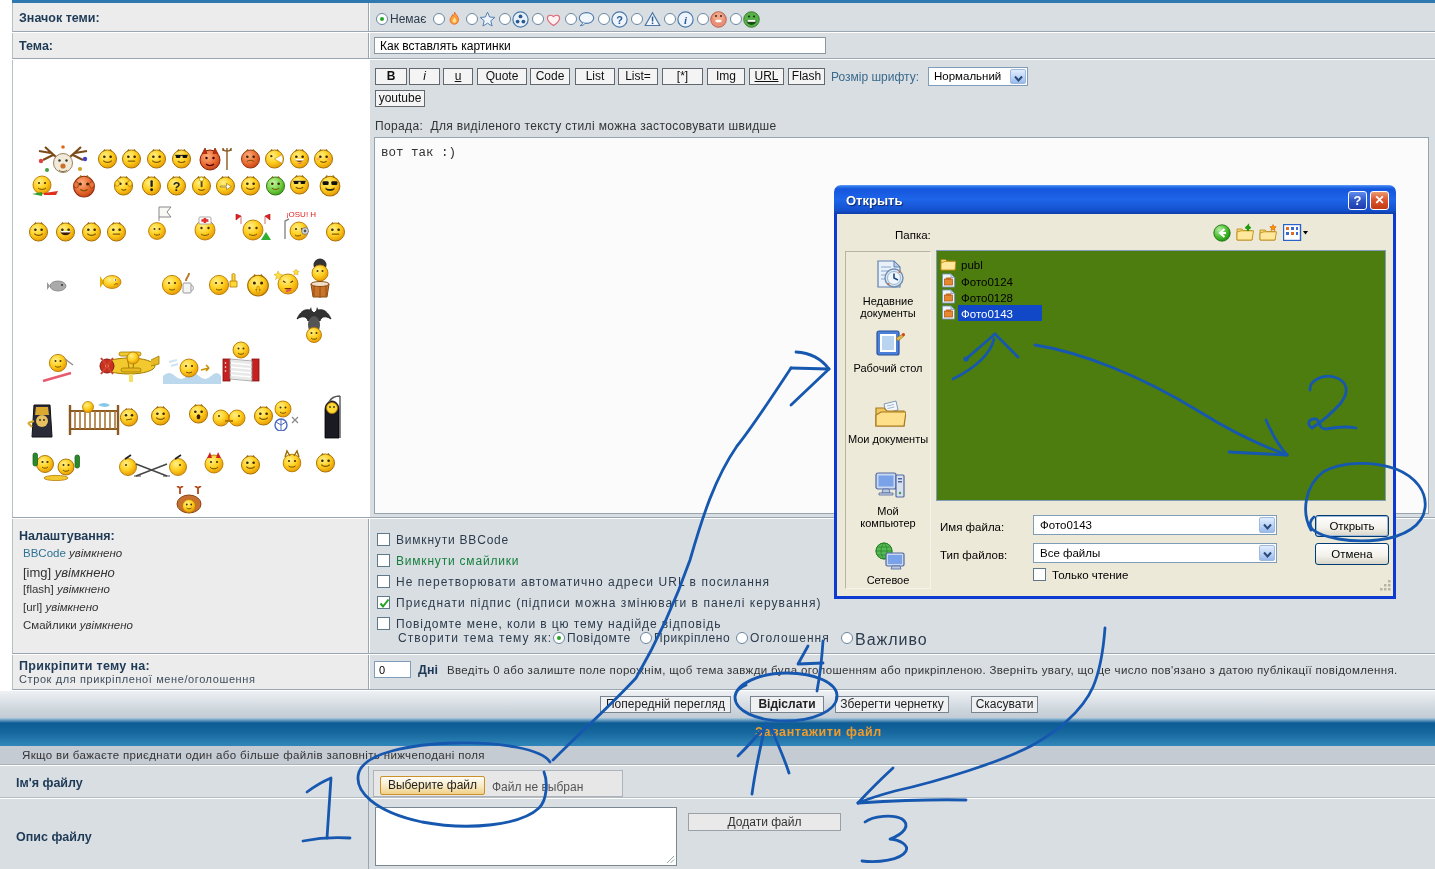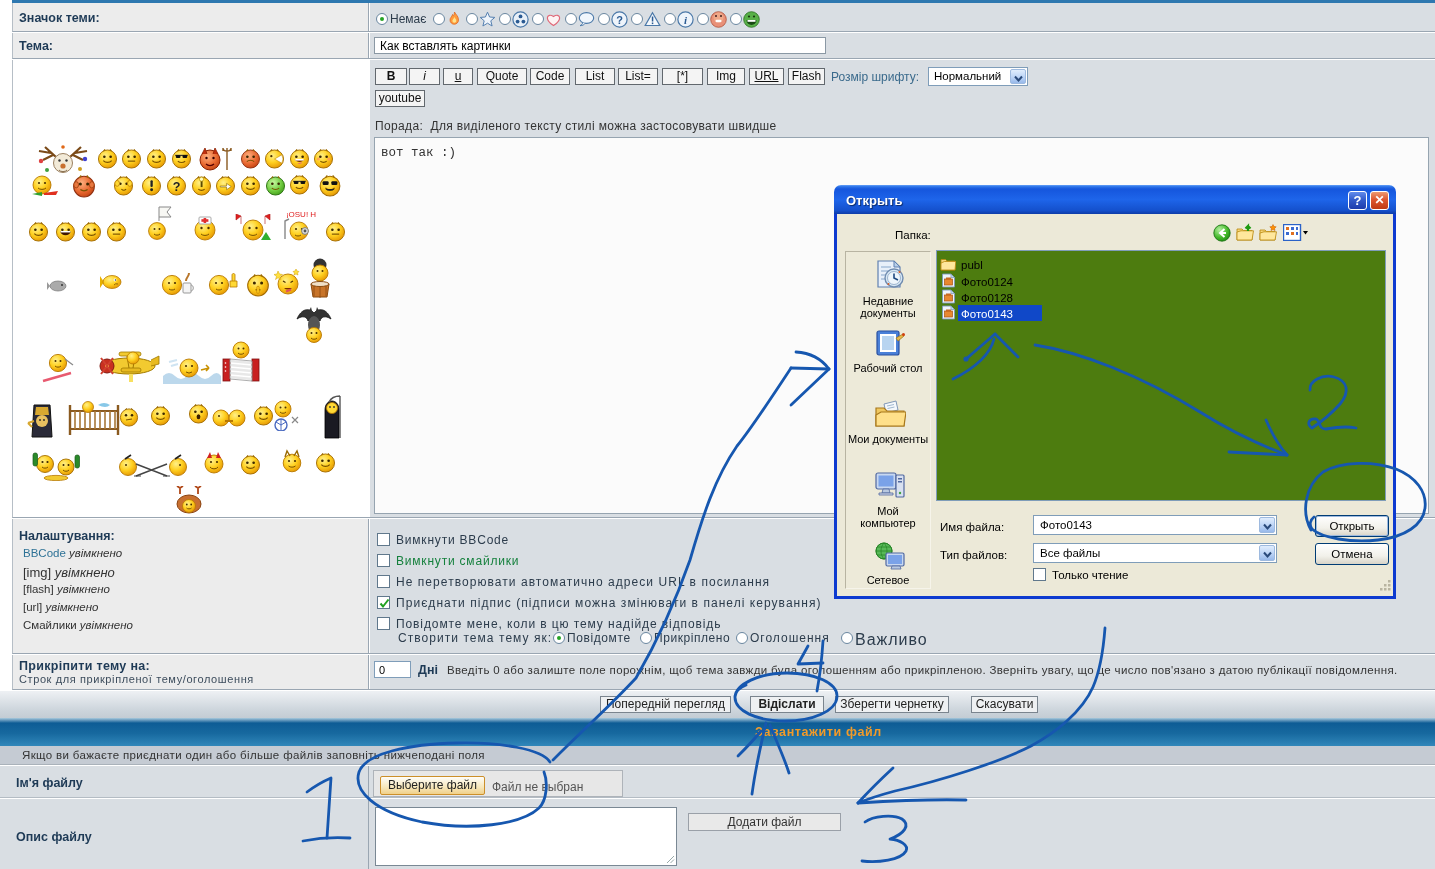--- a/index.html
+++ b/index.html
@@ -44,21 +44,21 @@
 <div style="position:absolute;left:10px;top:46px;font-size:13px;color:#333">[img] <i>увімкнено</i></div>
 <div style="position:absolute;left:10px;top:64px;font-size:11.5px;color:#333">[flash] <i>увімкнено</i></div>
 <div style="position:absolute;left:10px;top:82px;font-size:11.5px;color:#333">[url] <i>увімкнено</i></div>
 <div style="position:absolute;left:10px;top:100px;font-size:11.5px;color:#333">Смайлики <i>увімкнено</i></div>
 </div>
     <div class="ccell"></div>
   </div>
 <div class="row" style="top:655px;height:35px">
     <div class="lcell">
 <div class="lbl" style="position:absolute;left:6px;top:4px;letter-spacing:0.3px">Прикріпити тему на:</div>
-<div style="position:absolute;left:6px;top:18px;font-size:11px;color:#3c4c5c;letter-spacing:0.6px">Строк для прикріпленої тему/оголошення</div>
+<div style="position:absolute;left:6px;top:18px;font-size:11px;color:#3c4c5c;letter-spacing:0.6px">Строк для прикріпленої мене/оголошення</div>
 </div>
     <div class="ccell"></div>
   </div>
 <div class="cb" style="left:377px;top:533px"></div>
 <div class="abs" style="left:396px;top:533px;font-size:12px;letter-spacing:0.8px;color:#2c3c4c">Вимкнути BBCode</div>
 <div class="cb" style="left:377px;top:554px"></div>
 <div class="abs" style="left:396px;top:554px;font-size:12px;letter-spacing:0.8px;color:#15803d">Вимкнути смайлики</div>
 <div class="cb" style="left:377px;top:575px"></div>
 <div class="abs" style="left:396px;top:575px;font-size:12px;letter-spacing:1.05px;color:#2c3c4c">Не перетворювати автоматично адреси URL в посилання</div>
 <div class="cb" style="left:377px;top:596px">

